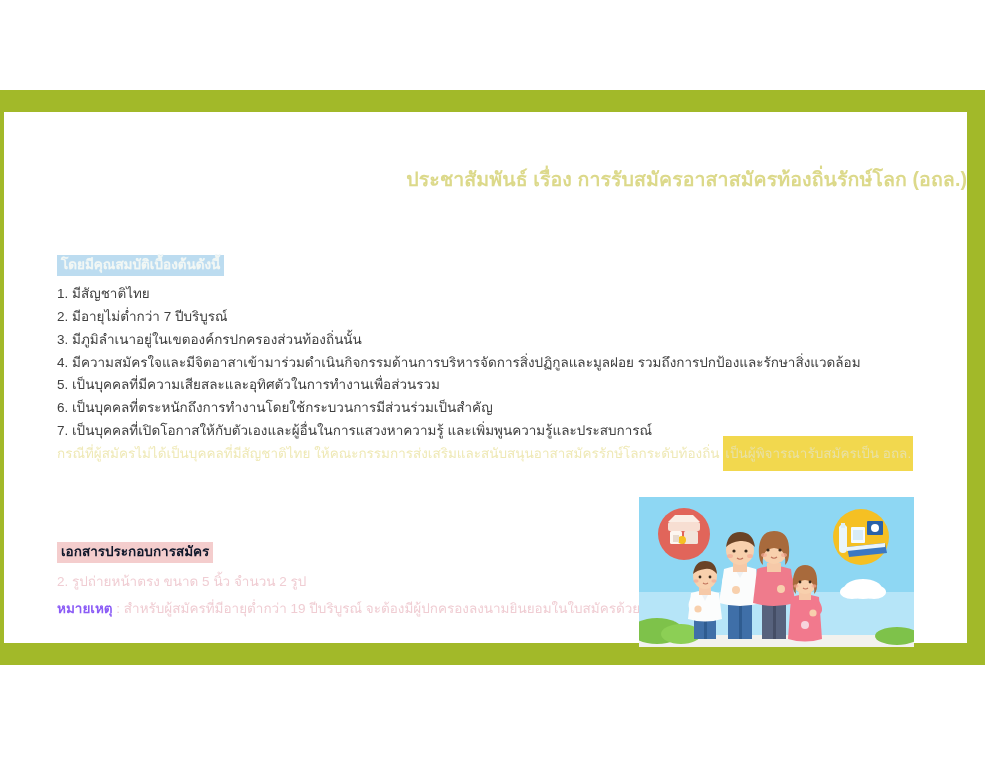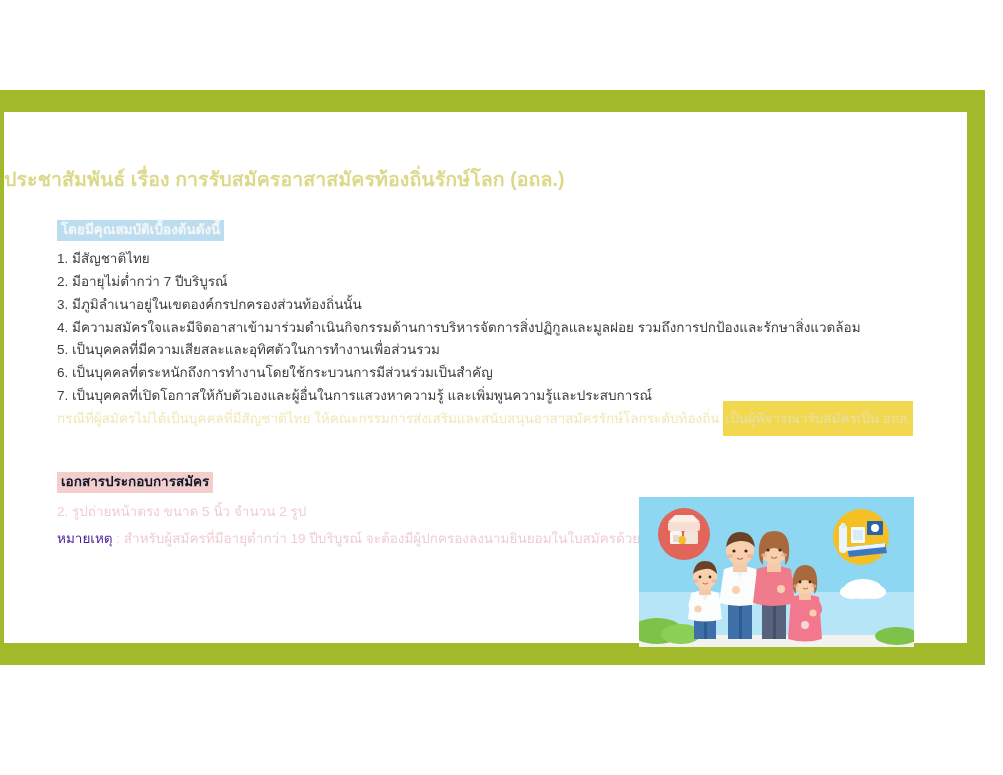--- a/index.html
+++ b/index.html
@@ -33,21 +33,21 @@
     position: relative;
     box-sizing: border-box;
   }
 
   
   #poster-title {
     position: absolute;
     left: 0;
     right: 0;
     top: 52px;
-    text-align: left;
+    text-align: right;
     font-size: 19.5px;
     font-weight: bold;
     color: #dcd98a;
     letter-spacing: .1px;
     white-space: nowrap;
   }
 
   
   #content-body {
     position: absolute;
@@ -56,20 +56,21 @@
     right: 22px;
   }
 
   .hl-heading {
     display: inline-block;
     font-size: 13.5px;
     font-weight: bold;
     line-height: 1.35;
     padding: 1px 4px 2px 4px;
     white-space: nowrap;
+    margin-top: 35px;
   }
   .hl-blue {
     background: #bcdcf0;
     color: #f2f7f4;
     text-shadow: 0 0 1px #d8ecf7;
   }
   .hl-pink {
     background: #f4cdcd;
     color: #0f172a;
   }
@@ -111,22 +112,22 @@
   #documents-block { margin-top: 7px; }
 
   #remark-line {
     margin-top: 3px;
     font-size: 13.5px;
     color: #f0cdd3;
     white-space: nowrap;
     line-height: 1.78;
   }
   #remark-label {
-    font-weight: normal;
-    color: #4c1d95;
+    font-weight: bold;
+    color: #8b5cf6;
   }
 
   #footer-contact {
     margin-top: 35px;
     font-size: 10.5px;
     color: #e6dcc0;
     white-space: nowrap;
   }
 
   

